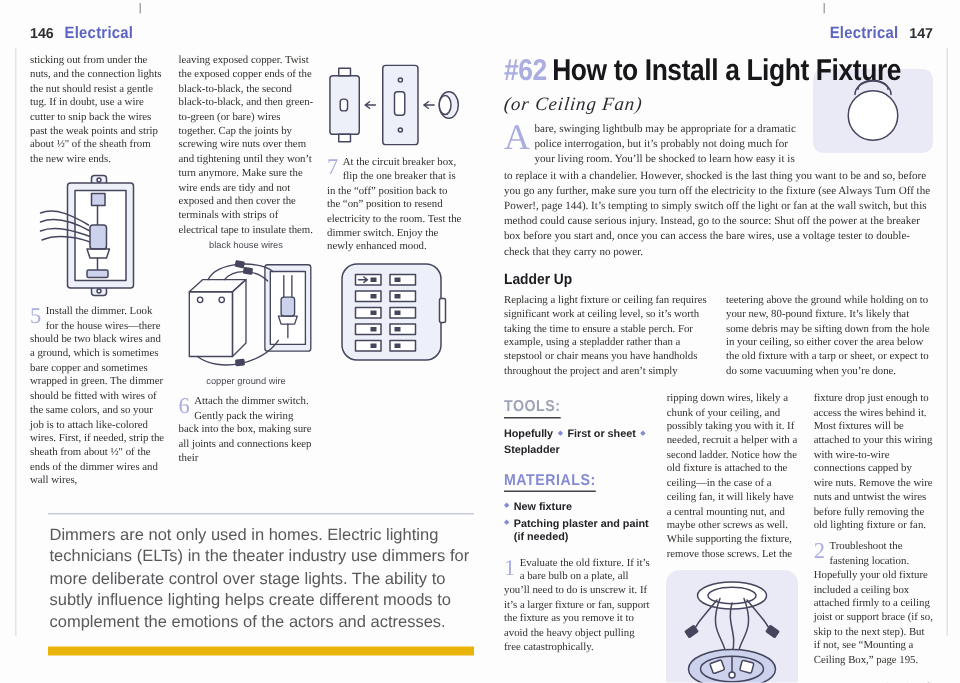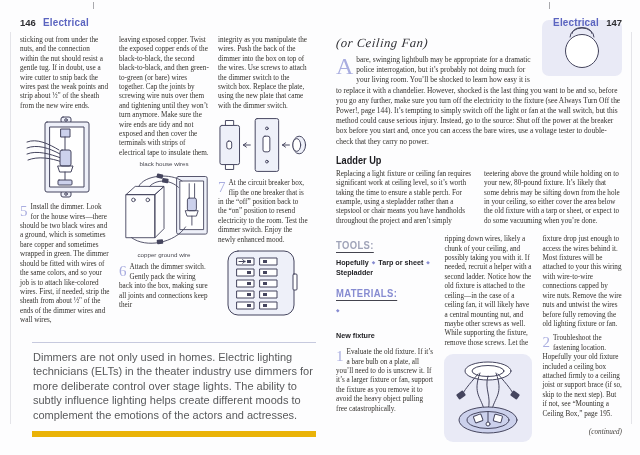--- a/index.html
+++ b/index.html
@@ -53,21 +53,21 @@
   .bottom-cols { display:flex; gap:10px; margin-top:9px; }
   .bcolA { width:104px; }
   .bcolB { width:88px; }
   .bcolC { width:84px; }
 
   .listhead { font-family:"Liberation Sans", sans-serif; font-weight:bold; font-size:10.5px; letter-spacing:.4px; display:inline-block; transform:scaleX(.9); transform-origin:0 50%; padding-bottom:1px; border-bottom:1.6px solid #43434e; margin-bottom:5px; }
   .tools-h { color:#9fa3b8; }
   .matls-h { color:#868bd1; margin-top:10px; }
   .toolline { font-family:"Liberation Sans", sans-serif; font-weight:bold; font-size:7.2px; line-height:9.6px; color:#232327; }
   .sep { color:#868bd1; font-family:"DejaVu Sans", sans-serif; font-size:4.6px; vertical-align:1px; margin:0 1px; }
-  .mrow { display:flex; gap:15px; font-family:"Liberation Sans", sans-serif; font-weight:bold; font-size:7.2px; line-height:9.4px; color:#232327; margin-bottom:1px;flex-direction:column; }
+  .mrow { display:flex; gap:3px; font-family:"Liberation Sans", sans-serif; font-weight:bold; font-size:7.2px; line-height:9.4px; color:#232327; margin-bottom:1px; }
   .mbullet { color:#868bd1; font-family:"DejaVu Sans", sans-serif; font-size:4.6px; line-height:9.4px; }
 
   .fan-box { width:88px; height:88px; background:#e9eaf6; border-radius:9px; margin-top:6px; display:flex; align-items:center; justify-content:center; }
   .continued { text-align:right; font-style:italic; font-size:7.2px; color:#44413d; margin-top:9px; }
 
   .stroke { stroke:#45455e; stroke-width:1; fill:none; stroke-linecap:round; stroke-linejoin:round; }
   .fillA { fill:#eef0f9; } .fillB { fill:#ffffff; } .fillC { fill:#ccd1ec; } .fillD { fill:#45455e; stroke:none; }
 </style>
 </head>
 <body>
@@ -80,21 +80,21 @@
 
   <div class="page page-left">
     <div class="ph">
       <span class="pno">146</span>
       <span class="psec">Electrical</span>
     </div>
 
     <div class="cols">
 
       <div class="col">
-        <p class="bodytxt">sticking out from under the nuts, and the connection within the nut should resist a gentle tug. If in doubt, use a wire cutter to snip back the wires past the weak points and strip about ½" of the sheath from the new wire ends.</p>
+        <p class="bodytxt">sticking out from under the nuts, and the connection lights the nut should resist a gentle tug. If in doubt, use a wire cutter to snip back the wires past the weak points and strip about ½" of the sheath from the new wire ends.</p>
         <div class="illo">
           <svg width="80" height="82" viewBox="0 0 80 82">
             <rect class="stroke fillA" x="36" y="1" width="10" height="6" rx="2"></rect>
             <circle class="stroke" cx="41" cy="4" r="1.3"></circle>
             <rect class="stroke fillA" x="36" y="75" width="10" height="6" rx="2"></rect>
             <circle class="stroke" cx="41" cy="78" r="1.3"></circle>
             <rect class="stroke fillA" x="20" y="6" width="44" height="70" rx="2"></rect>
             <rect class="stroke fillB" x="25" y="11" width="34" height="60"></rect>
             <path class="stroke" d="M2,26 C12,22 24,28 34,34"></path>
             <path class="stroke" d="M2,32 C12,28 24,32 35,38"></path>
@@ -139,21 +139,20 @@
           </svg>
         </div>
         <div class="wirelabel">copper ground wire</div>
         <div class="step">
           <span class="stepnum">6</span>
           <p class="bodytxt">Attach the dimmer switch. Gently pack the wiring back into the box, making sure all joints and connections keep their</p>
         </div>
       </div>
 
       <div class="col">
-        <p class="bodytxt">integrity as you manipulate the wires. Push the back of the dimmer into the box on top of the wires. Use screws to attach the dimmer switch to the switch box. Replace the plate, using the new plate that came with the dimmer switch.</p>
         <div class="illo">
           <svg width="92" height="58" viewBox="0 0 92 58">
             <rect class="stroke fillA" x="2" y="9" width="20" height="40" rx="2"></rect>
             <rect class="stroke fillB" x="8" y="4" width="8" height="5"></rect>
             <rect class="stroke fillB" x="8" y="49" width="8" height="5"></rect>
             <rect class="stroke fillB" x="9" y="25" width="5" height="8" rx="2"></rect>
             <path class="stroke" d="M33,29 L26,29 M26,29 l3,-2.2 M26,29 l3,2.2"></path>
             <rect class="stroke fillA" x="38" y="2" width="24" height="54" rx="2"></rect>
             <rect class="stroke fillB" x="46" y="20" width="7" height="16" rx="2"></rect>
             <circle class="stroke" cx="50" cy="12" r="1.4"></circle>
@@ -201,20 +200,25 @@
 
     <div class="callout">Dimmers are not only used in homes. Electric lighting technicians (ELTs) in the theater industry use dimmers for more deliberate control over stage lights. The ability to subtly influence lighting helps create different moods to complement the emotions of the actors and actresses.</div>
   </div>
 
   <div class="page page-right">
     <div class="ph ph-r">
       <span class="psec">Electrical</span>
       <span class="pno">147</span>
     </div>
 
+    <div class="title-row">
+      <span class="title-in">
+        <span class="tnum">#62</span><span class="ttl">How to Install a Light Fixture</span>
+      </span>
+    </div>
 
     <div class="intro-block">
       <div class="bulb-box">
         <svg width="58" height="46" viewBox="0 0 58 46">
           <path class="stroke" d="M17,12 a12,9 0 0 1 24,0" fill="#ccd1ec"></path>
           <path class="stroke" d="M19,8.5 a10,6 0 0 1 20,0"></path>
           <circle class="stroke fillB" cx="29" cy="26" r="16.5"></circle>
         </svg>
       </div>
       <div class="subtitle">(or Ceiling Fan)</div>
@@ -227,28 +231,32 @@
       <p class="bodytxt lcol">teetering above the ground while holding on to your new, 80-pound fixture. It’s likely that some debris may be sifting down from the hole in your ceiling, so either cover the area below the old fixture with a tarp or sheet, or expect to do some vacuuming when you’re done.</p>
     </div>
 
     <div class="bottom-cols">
 
       <div class="bcolA">
         <div class="listhead tools-h">TOOLS:</div>
         <p class="toolline">
           <span>Hopefully</span>
           <span class="sep">◆</span>
-          <span>Tarp or sheet</span>
+          <span>First or sheet</span>
           <span class="sep">◆</span>
           <span>Stepladder</span>
         </p>
         <div class="listhead matls-h">MATERIALS:</div>
         <div class="mrow">
           <span class="mbullet">◆</span>
           <span>New fixture</span>
+        </div>
+        <div class="mrow">
+          <span class="mbullet">◆</span>
+          <span>Patching plaster and paint (if needed)</span>
         </div>
         <div class="step" style="margin-top:8px;">
           <span class="stepnum">1</span>
           <p class="bodytxt">Evaluate the old fixture. If it’s a bare bulb on a plate, all you’ll need to do is unscrew it. If it’s a larger fixture or fan, support the fixture as you remove it to avoid the heavy object pulling free catastrophically.</p>
         </div>
       </div>
 
       <div class="bcolB">
         <p class="bodytxt">ripping down wires, likely a chunk of your ceiling, and possibly taking you with it. If needed, recruit a helper with a second ladder. Notice how the old fixture is attached to the ceiling—in the case of a ceiling fan, it will likely have a central mounting nut, and maybe other screws as well. While supporting the fixture, remove those screws. Let the</p>
         <div class="fan-box">

